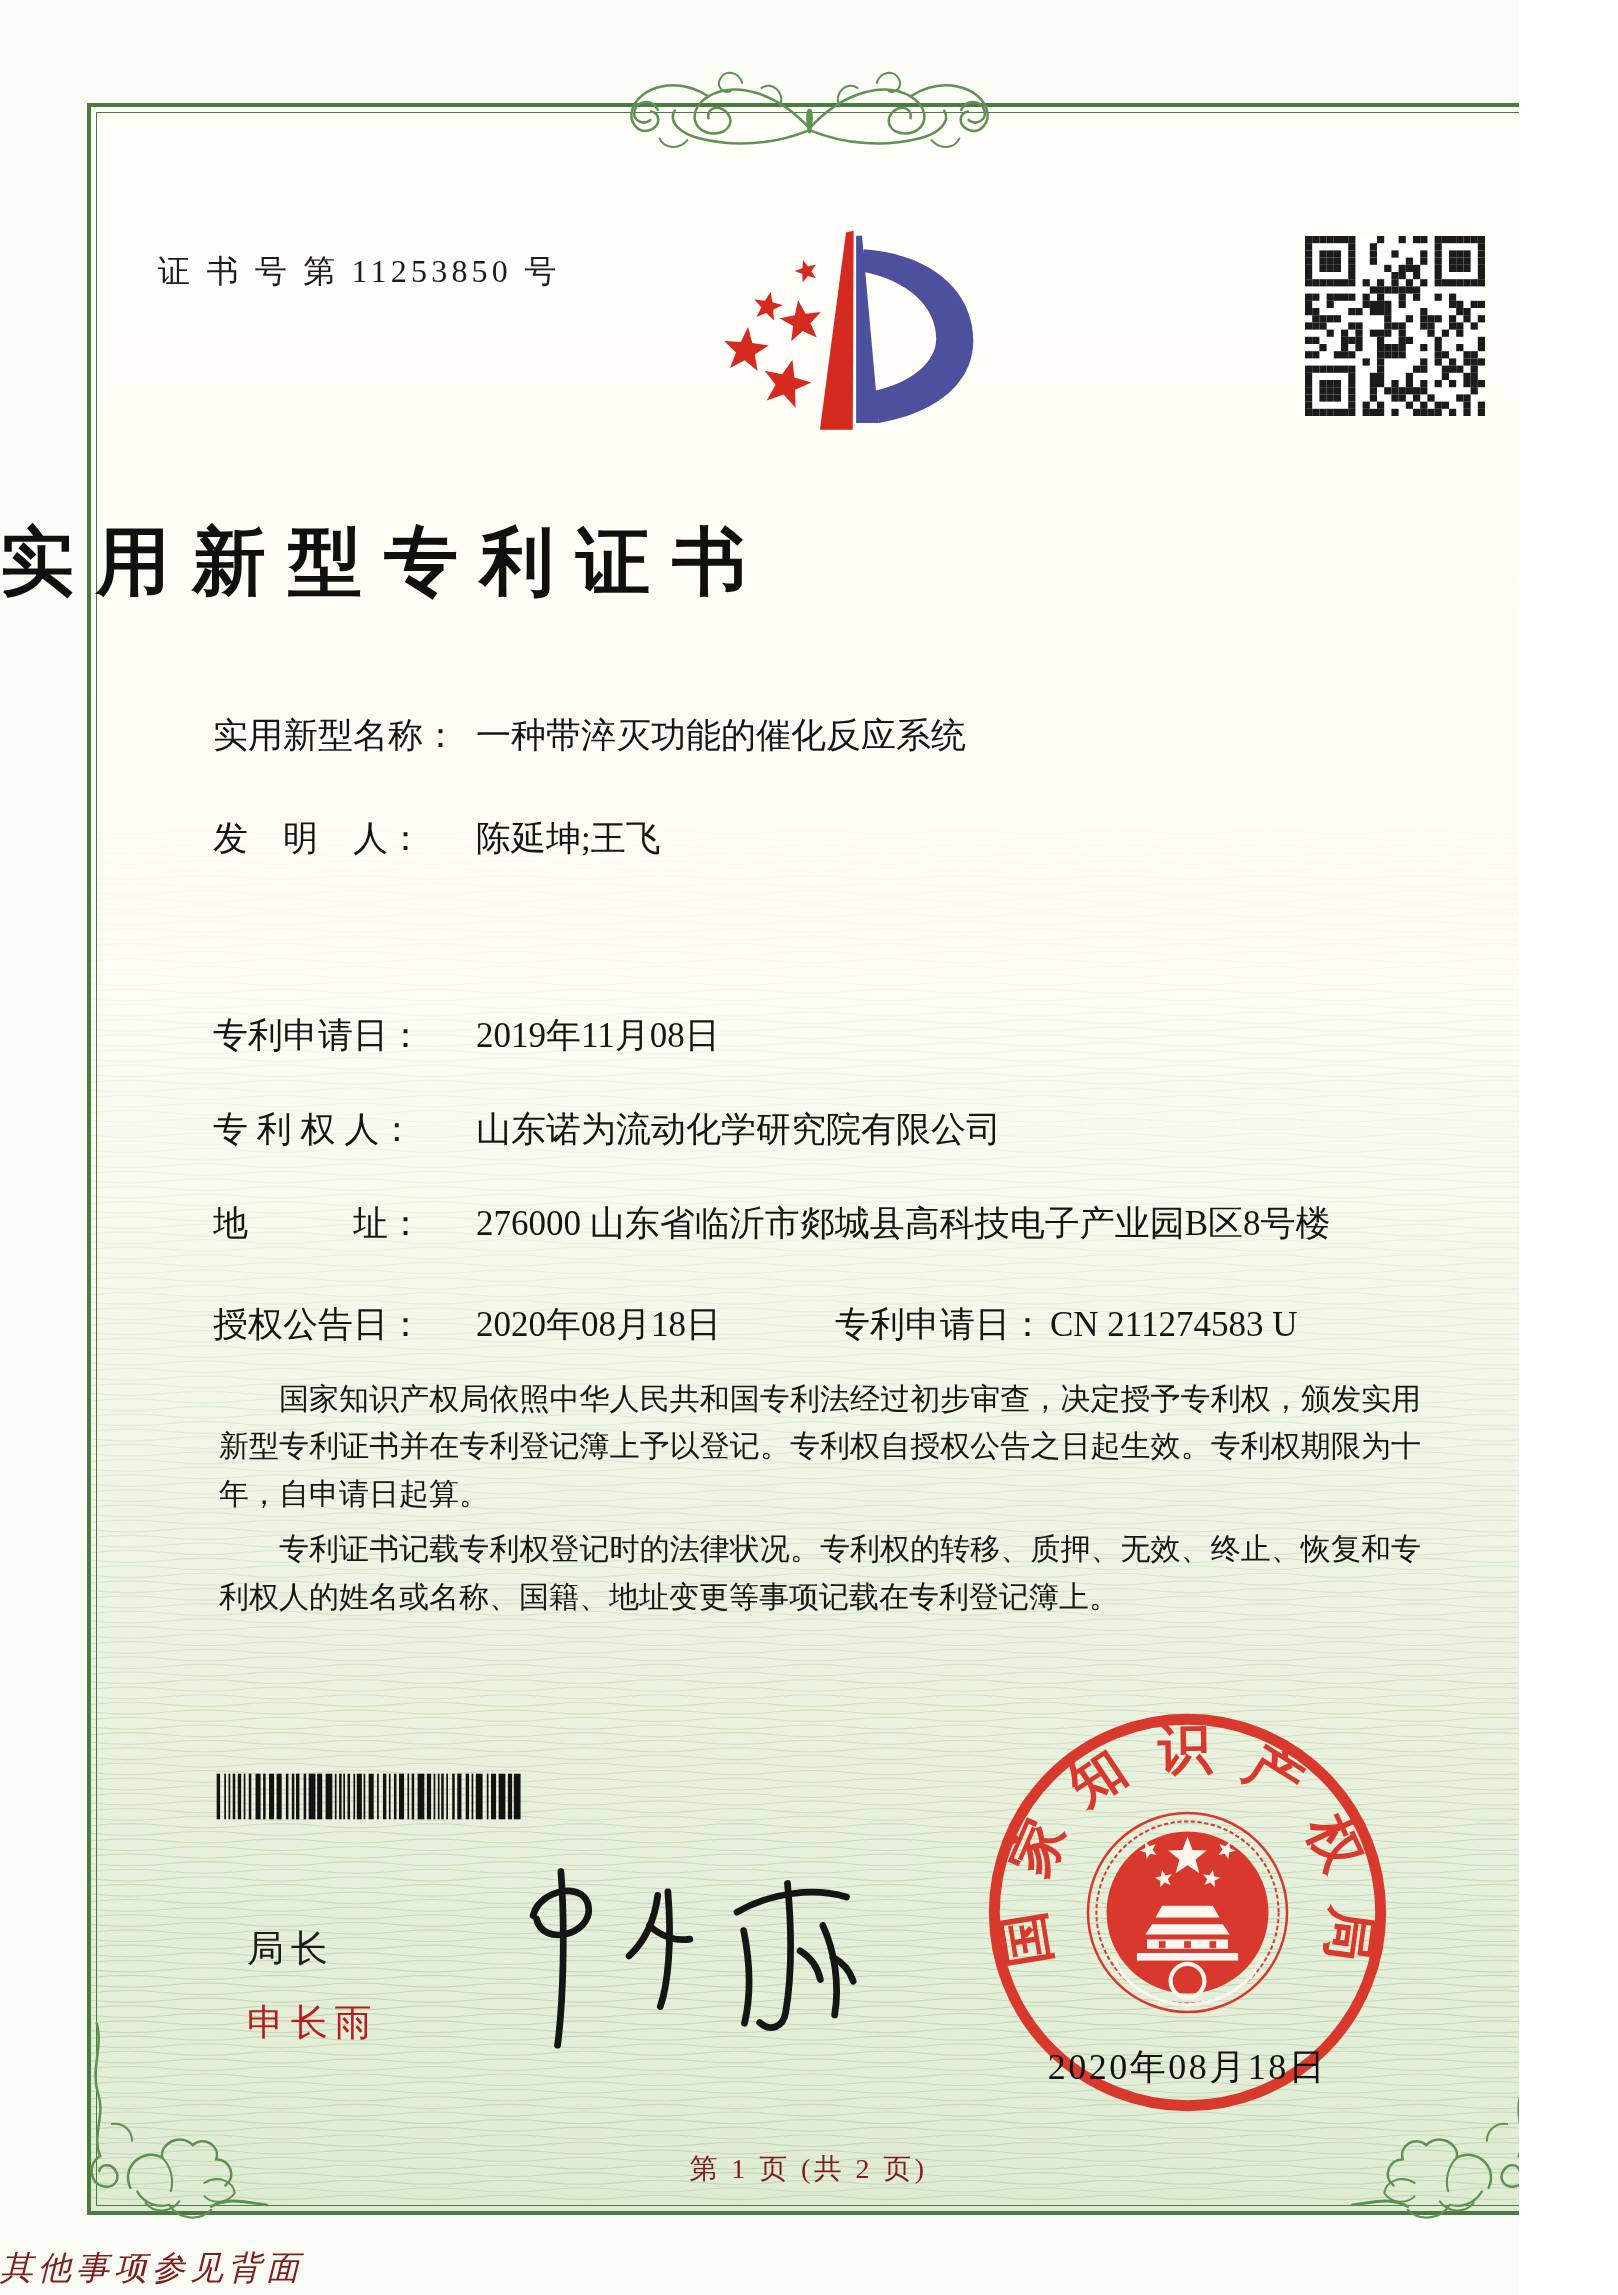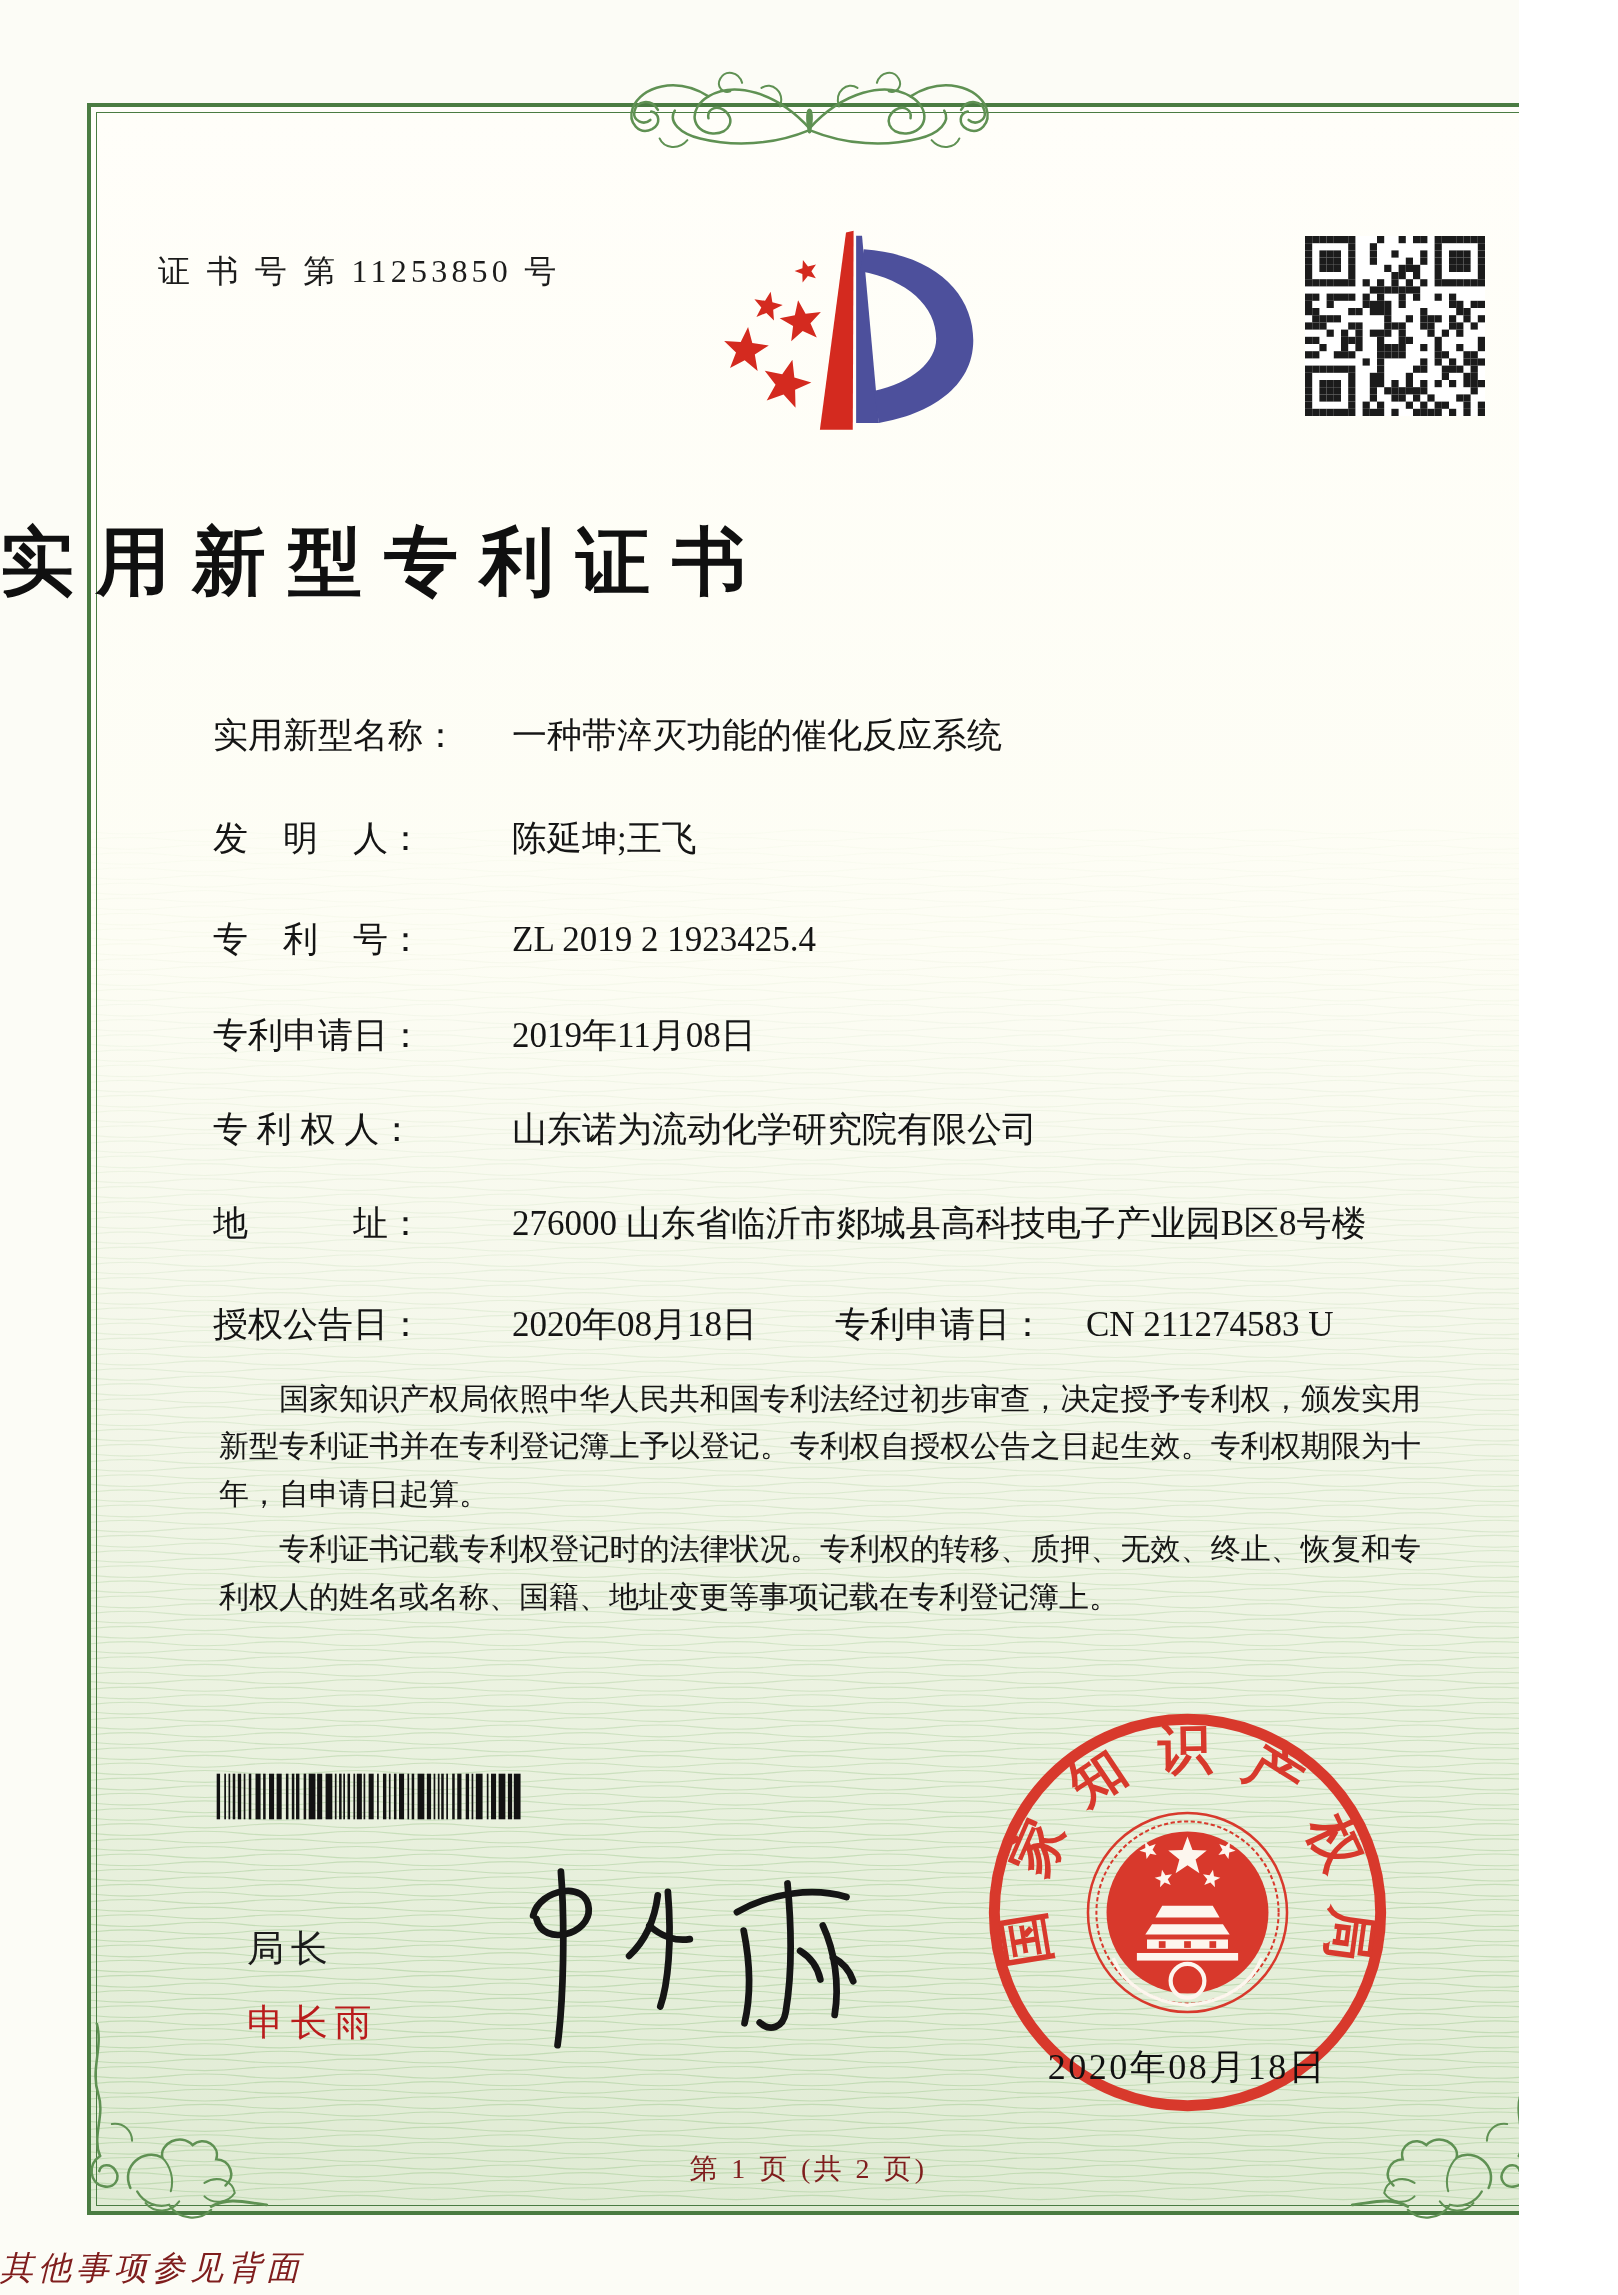--- a/index.html
+++ b/index.html
@@ -42,21 +42,21 @@
   .logo svg{width:100%; height:100%;}
   .qr{position:absolute; left:1305px; top:236px; width:180px; height:180px;}
   .qr svg{width:100%; height:100%;}
   .title{
     position:absolute; left:0; width:1619px; top:513px; 
     font-size:74px; font-weight:bold; letter-spacing:22px; color:#101010;
   }
   
   .field-row{position:absolute; left:213px; font-size:35px; white-space:nowrap; color:#151515;}
   .f-label{display:inline-block; min-width:263px; white-space:pre;}
-  .f-value{white-space:pre;margin-left:36px;}
+  .f-value{white-space:pre;}
   .row-name{top:712px;} .row-inventor{top:815px;} .row-patno{top:916px;}
   .row-filing{top:1012px;} .row-patentee{top:1106px;} .row-address{top:1200px;}
   .row-grant{top:1301px; width:1231px;}
   .grant-second{position:absolute; left:622px; top:0; white-space:nowrap;}
   .grant-second .f-label2{display:inline-block; white-space:pre; margin-right:5px;}
   
   .body-text{
     position:absolute; left:211px; top:1367px; width:1218px;
     font-size:30px; line-height:1.58; text-align:justify; color:#161616;
   }
@@ -645,23 +645,20 @@
   </div>
 
   <div class="title">实用新型专利证书</div>
 
   <div class="field-row row-name">
     <span class="f-label">实用新型名称：</span><span class="f-value">一种带淬灭功能的催化反应系统</span>
   </div>
   <div class="field-row row-inventor">
     <span class="f-label">发　明　人：</span><span class="f-value">陈延坤;王飞</span>
   </div>
-  <div class="field-row row-patno">
-    <span class="f-label">专　利　号：</span><span class="f-value">ZL 2019 2 1923425.4</span>
-  </div>
   <div class="field-row row-filing">
     <span class="f-label">专利申请日：</span><span class="f-value">2019年11月08日</span>
   </div>
   <div class="field-row row-patentee">
     <span class="f-label">专 利 权 人：</span><span class="f-value">山东诺为流动化学研究院有限公司</span>
   </div>
   <div class="field-row row-address">
     <span class="f-label">地　　　址：</span><span class="f-value">276000 山东省临沂市郯城县高科技电子产业园B区8号楼</span>
   </div>
   <div class="field-row row-grant">

